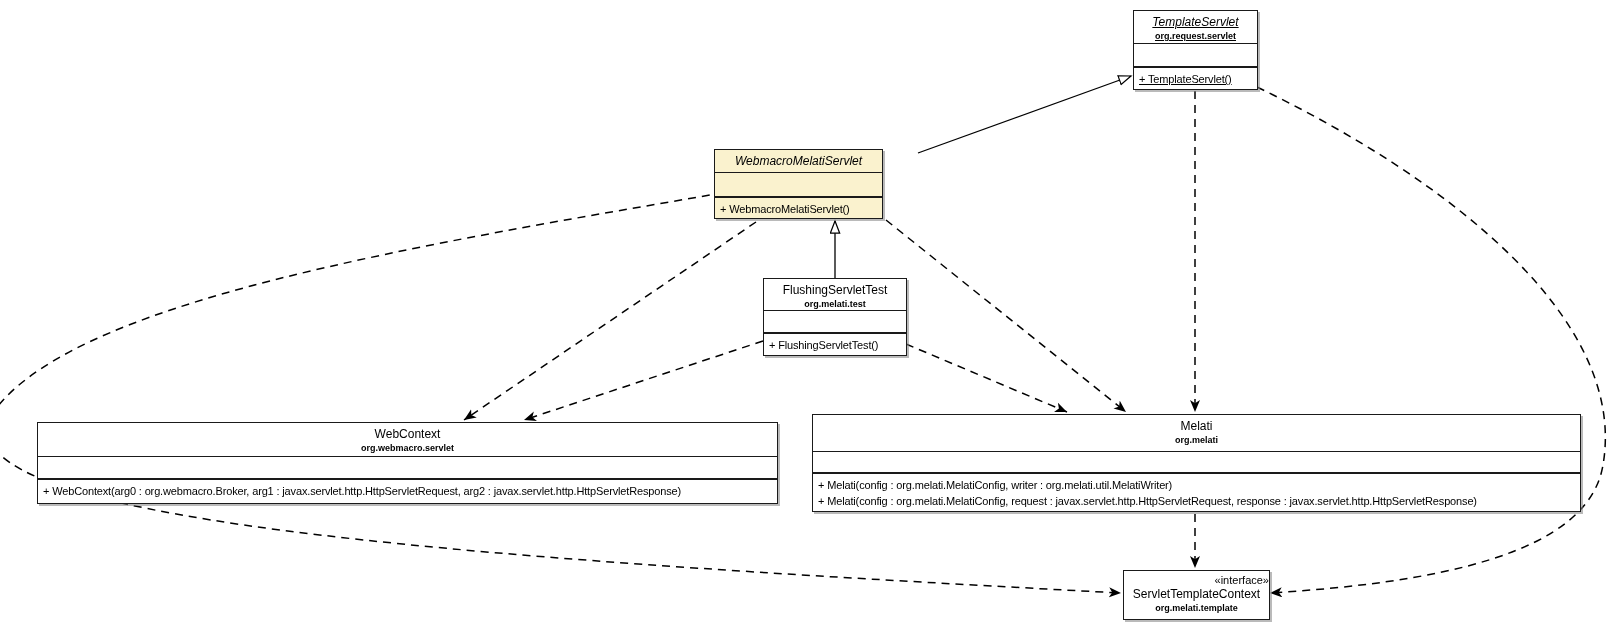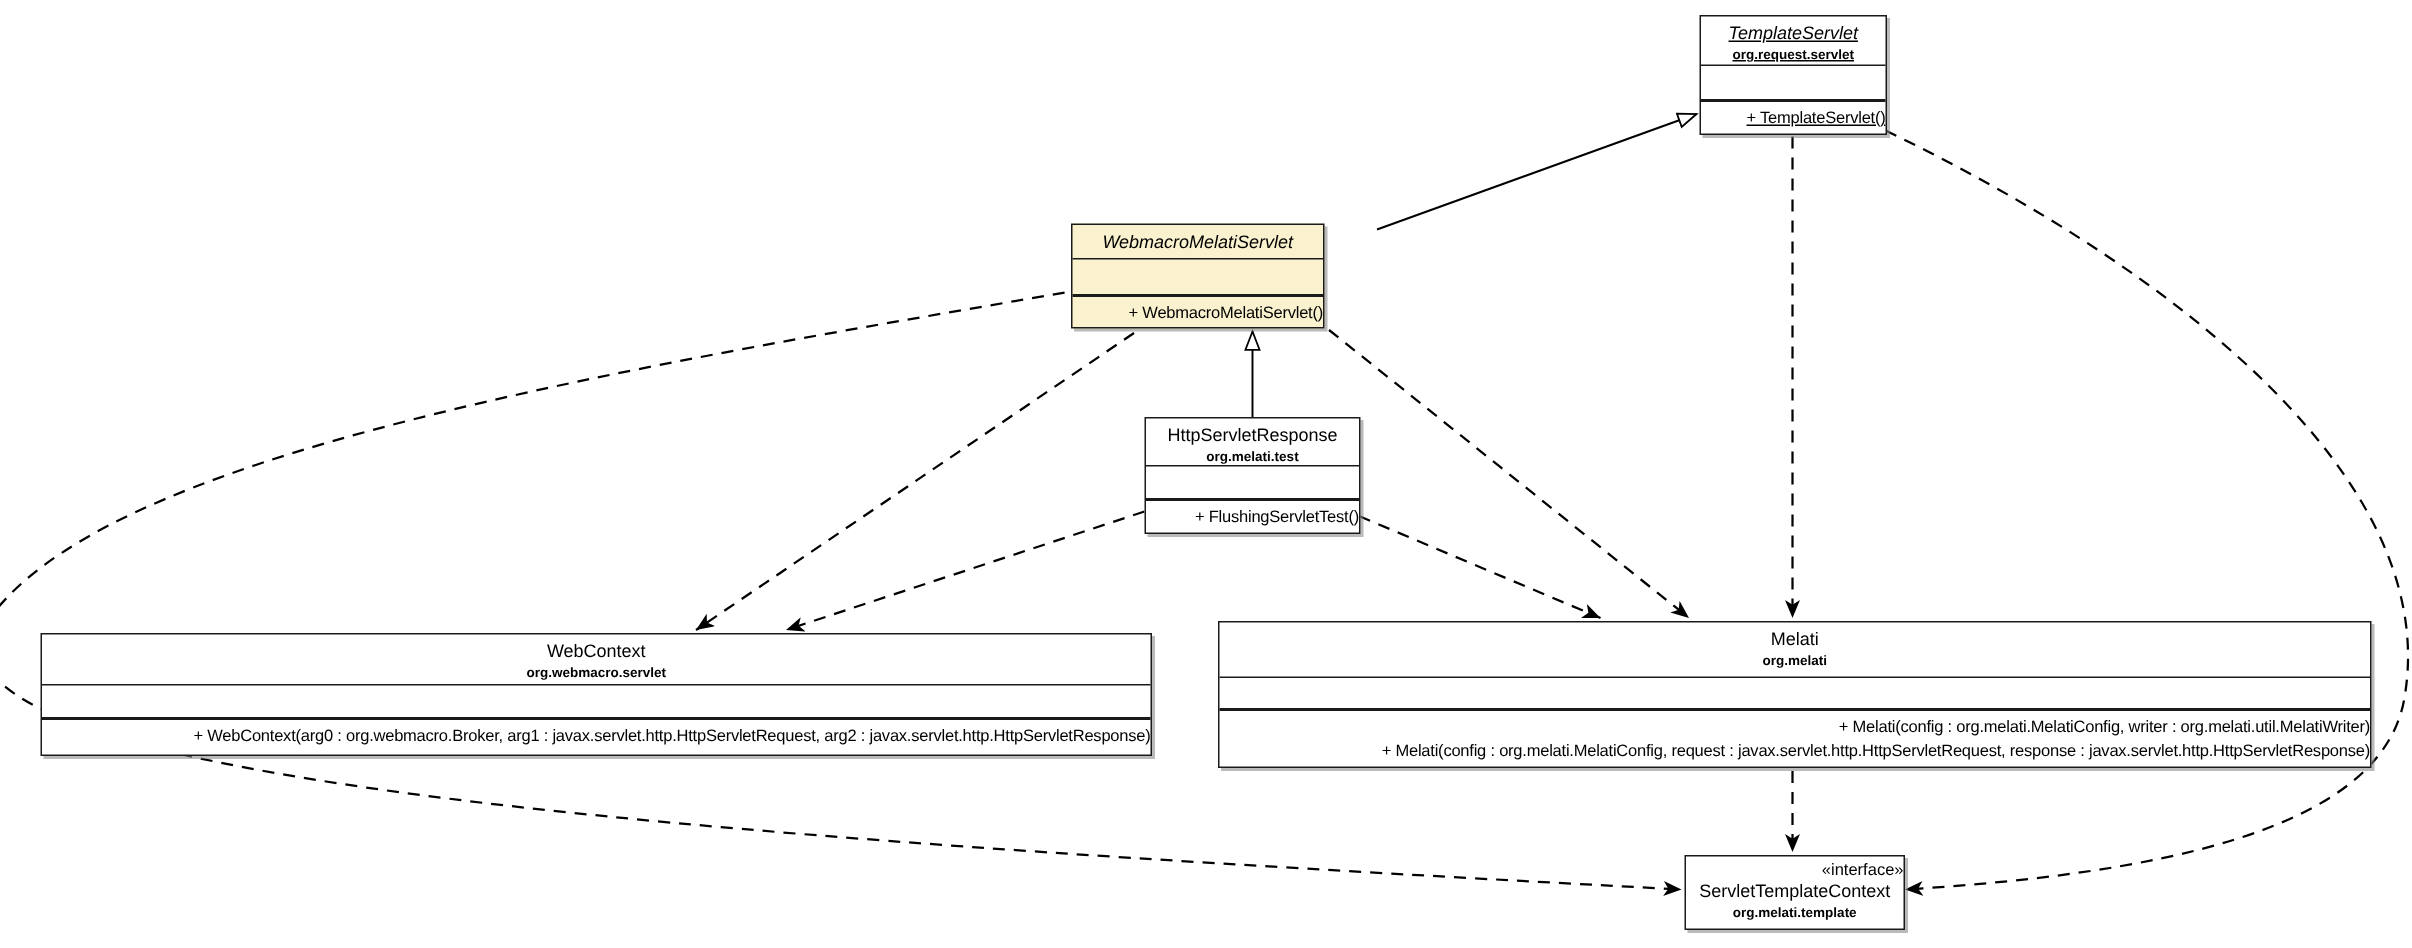--- a/index.html
+++ b/index.html
@@ -18,21 +18,21 @@
   .uml-class.highlight{background:#FAF2CE;}
   .c-title{text-align:center;overflow:hidden;}
   .c-name{font-size:12px;line-height:14px;padding-top:4px;}
   .c-name.italic{font-style:italic;}
   .c-stereo{font-size:11px;line-height:13px;padding-top:3px;text-align:right;}
   .c-pkg{font-size:9px;font-weight:bold;line-height:11px;padding-top:2px;}
   .c-attrs{border-top:1.5px solid #1a1a1a;overflow:hidden;}
   .c-methods{border-top:2px solid #1a1a1a;overflow:hidden;padding-top:3px;}
   .c-m{
     font-size:11px;line-height:16px;letter-spacing:-0.15px;
-    white-space:nowrap;padding-left:5px;text-align:right;
+    white-space:nowrap;padding-left:5px;text-align:left;
   }
   .iface-body{text-align:center;overflow:hidden;}
 </style>
 </head>
 <body>
 
 <svg id="edges" width="1608" height="632" viewBox="0 0 1608 632">
   <defs>
     <marker id="arrowDep" markerWidth="13" markerHeight="11" refX="12" refY="5" orient="auto" markerUnits="userSpaceOnUse">
       <path d="M0,0 L12,5 L0,10 L3.2,5 Z" fill="#000"></path>
@@ -71,30 +71,30 @@
     <div class="c-name italic">WebmacroMelatiServlet</div>
   </div>
   <div class="c-attrs" style="height:23px"></div>
   <div class="c-methods" style="height:17px">
     <div class="c-m">+ WebmacroMelatiServlet()</div>
   </div>
 </div>
 
 <div class="uml-class" style="left:763px;top:278px;width:142px;">
   <div class="c-title" style="height:31px">
-    <div class="c-name">HttpServletResponse</div>
+    <div class="c-name">FlushingServletTest</div>
     <div class="c-pkg">org.melati.test</div>
   </div>
   <div class="c-attrs" style="height:21px"></div>
   <div class="c-methods" style="height:18px">
     <div class="c-m">+ FlushingServletTest()</div>
   </div>
 </div>
 
-<div class="uml-class" style="left:27px;top:422px;width:739px;">
+<div class="uml-class" style="left:37px;top:422px;width:739px;">
   <div class="c-title" style="height:33px">
     <div class="c-name">WebContext</div>
     <div class="c-pkg">org.webmacro.servlet</div>
   </div>
   <div class="c-attrs" style="height:21px"></div>
   <div class="c-methods" style="height:20px">
     <div class="c-m">+ WebContext(arg0 : org.webmacro.Broker, arg1 : javax.servlet.http.HttpServletRequest, arg2 : javax.servlet.http.HttpServletResponse)</div>
   </div>
 </div>
 

